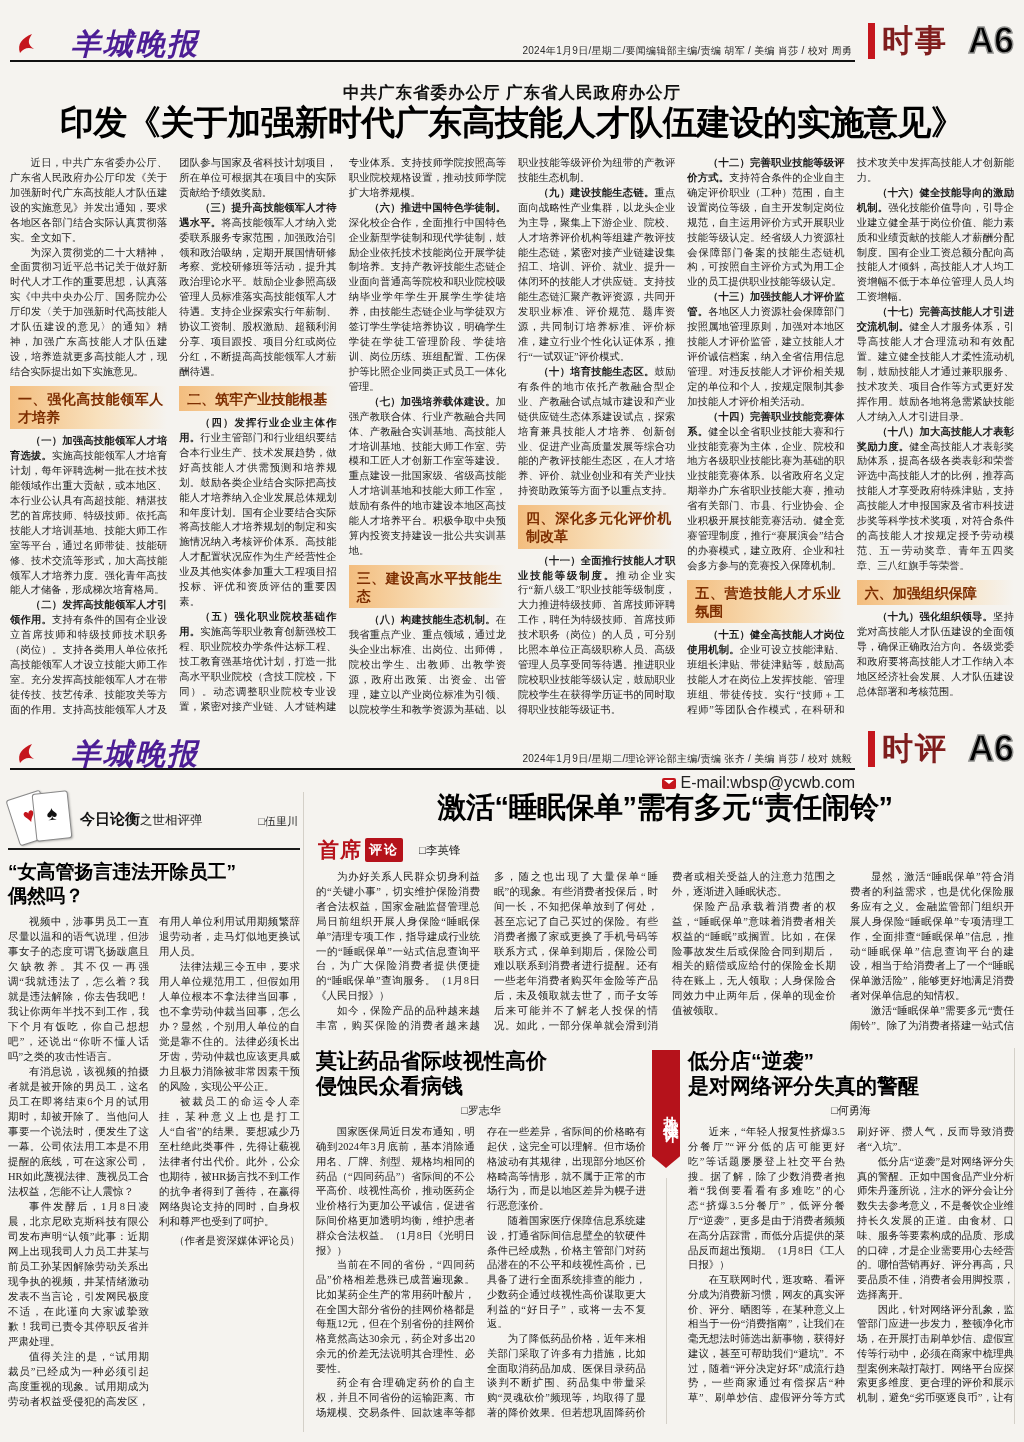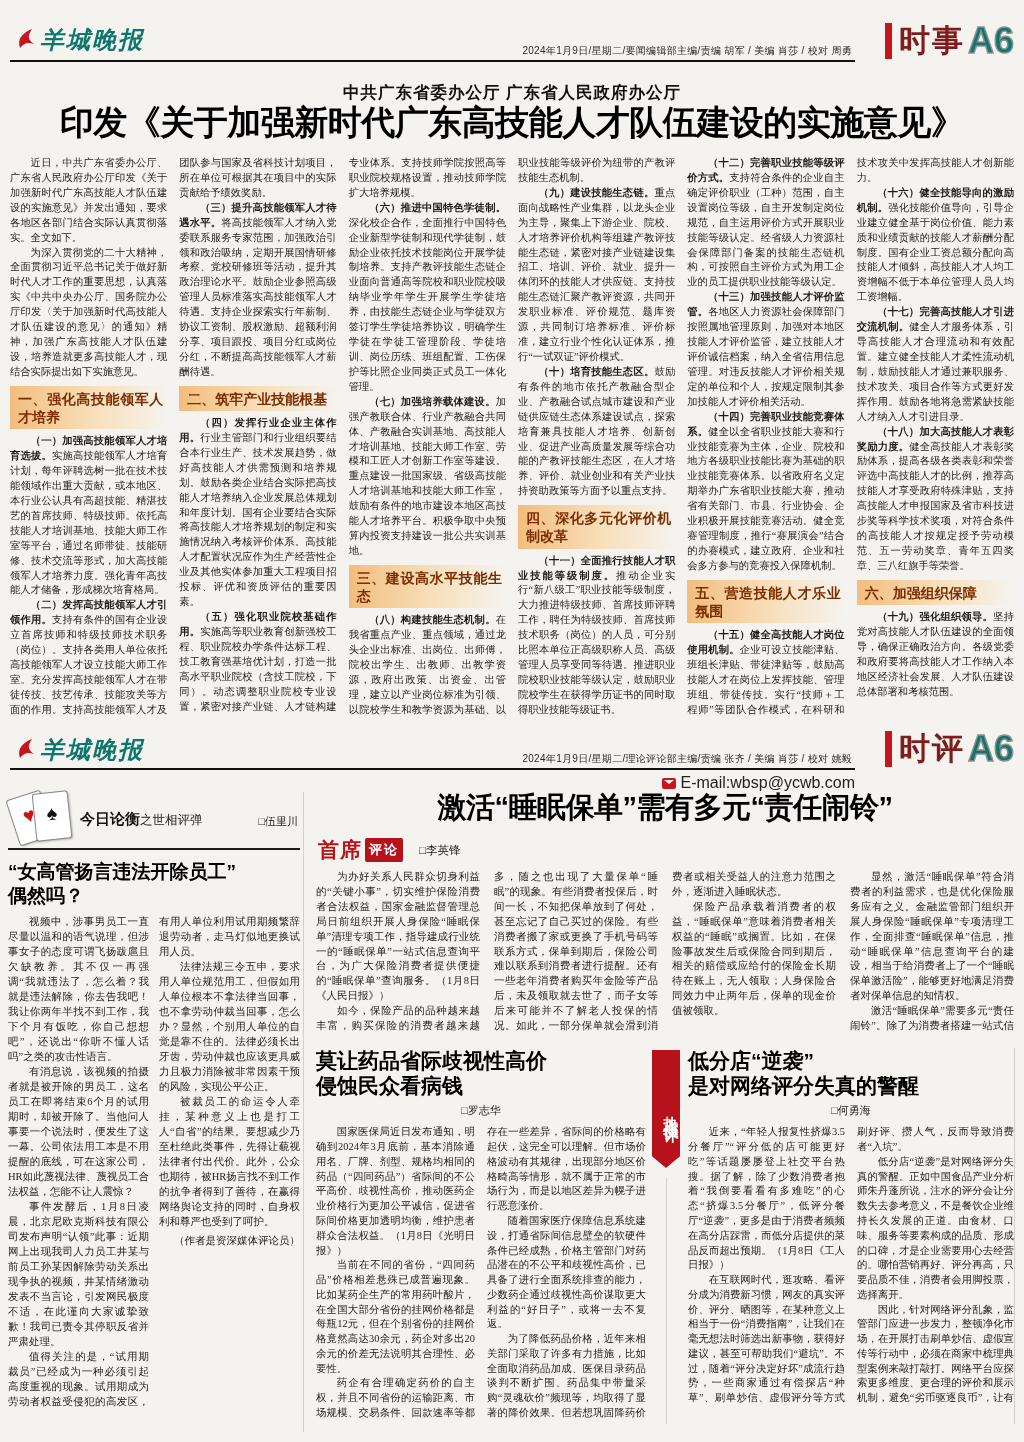--- a/index.html
+++ b/index.html
@@ -1,29 +1,29 @@
 <!DOCTYPE html>
 <html><head>
 <meta charset="utf-8">
 <style>
   html,body{margin:0;padding:0;background:#e8e6e2;}
   .page{position:relative;width:1024px;height:1442px;background:#f5f3ef;overflow:hidden;
         font-family:"Liberation Serif",serif;color:#1c1c1c;}
   
   .logo{position:absolute;left:14px;display:flex;align-items:center;gap:4px;}
   .logo .logotext{font-family:"Liberation Serif",serif;font-weight:900;font-style:italic;
-        color:#0f766e;font-size:24px;letter-spacing:2px;}
+        color:#4c1d95;font-size:30px;letter-spacing:2px;margin-left:31px;}
   .mastrule{position:absolute;left:10px;width:845px;height:2px;background:#111;}
   .dateline{position:absolute;right:172px;font-family:"Liberation Sans",sans-serif;
         font-size:10px;color:#2a2a2a;letter-spacing:.3px;}
   .secmark{position:absolute;right:10px;display:flex;align-items:center;}
   .secbar{width:7px;height:36px;background:#c5161d;margin-right:7px;}
   .secname{font-family:"Liberation Sans",sans-serif;font-weight:900;font-size:31px;color:#7f1d1d;letter-spacing:2px;}
   .pageno{font-family:"Liberation Sans",sans-serif;font-weight:700;font-size:36px;
-        color:#0f766e;-webkit-text-stroke:1.5px #8f8f8d;margin-left:3px;}
+        color:#000000;-webkit-text-stroke:1.5px #8f8f8d;margin-left:20px;}
   .emailline{position:absolute;right:169px;display:flex;align-items:center;gap:5px;
         font-family:"Liberation Sans",sans-serif;font-size:16px;color:#222;}
   .envicon{position:relative;width:14px;height:11px;background:#c5161d;border-radius:2px;}
   .envicon::after{content:"";position:absolute;left:2px;top:2px;border-left:5px solid transparent;
         border-right:5px solid transparent;border-top:4px solid #fff;}
   
   .kicker{position:absolute;left:0;right:0;top:82px;text-align:center;
         font-family:"Liberation Sans",sans-serif;font-size:16.5px;font-weight:600;color:#111;letter-spacing:1px;}
   .mainhead{position:absolute;left:0;right:0;top:100px;margin:0;text-align:center;
         font-family:"Liberation Sans",sans-serif;font-weight:900;font-size:34px;color:#000;

